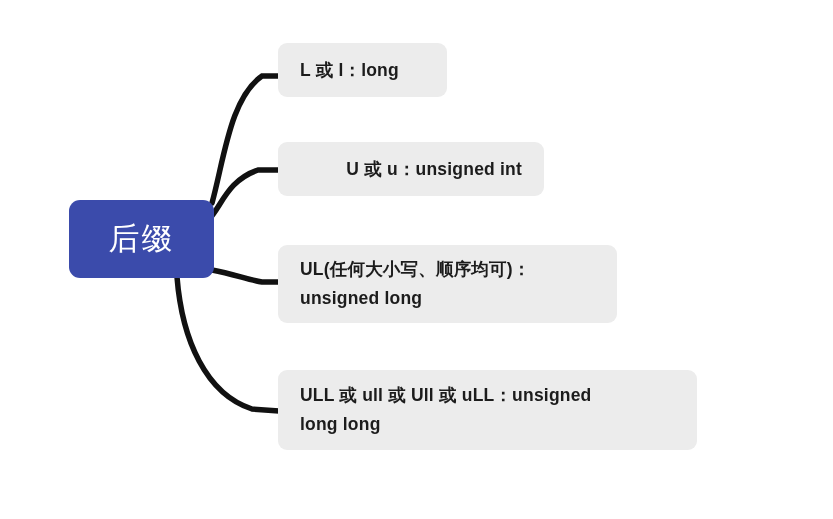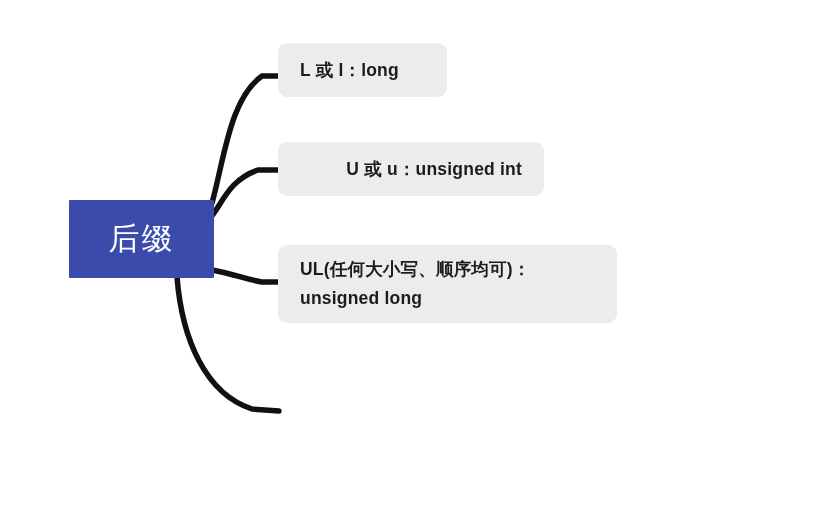--- a/index.html
+++ b/index.html
@@ -29,21 +29,21 @@
     height: 519px;
     pointer-events: none;
   }
   .root-node {
     position: absolute;
     left: 69px;
     top: 200px;
     width: 145px;
     height: 78px;
     background: #3b4bab;
-    border-radius: 1px;
+    border-radius: 11px;
     display: flex;
     align-items: center;
     justify-content: center;
     box-sizing: border-box;
   }
   .root-label {
     color: #ffffff;
     font-size: 31px;
     letter-spacing: 2px;
     line-height: 1.2;
@@ -93,14 +93,18 @@
 
   <div class="leaf-node" id="leaf-1">
     <span class="leaf-label">U 或 u：unsigned int</span>
   </div>
 
   <div class="leaf-node" id="leaf-2">
     <span class="leaf-label">UL(任何大小写、顺序均可)：
 unsigned long</span>
   </div>
 
+  <div class="leaf-node" id="leaf-3">
+    <span class="leaf-label">ULL 或 ull 或 Ull 或 uLL：unsigned
+long long</span>
+  </div>
 
 </div>
 
 </body></html>

